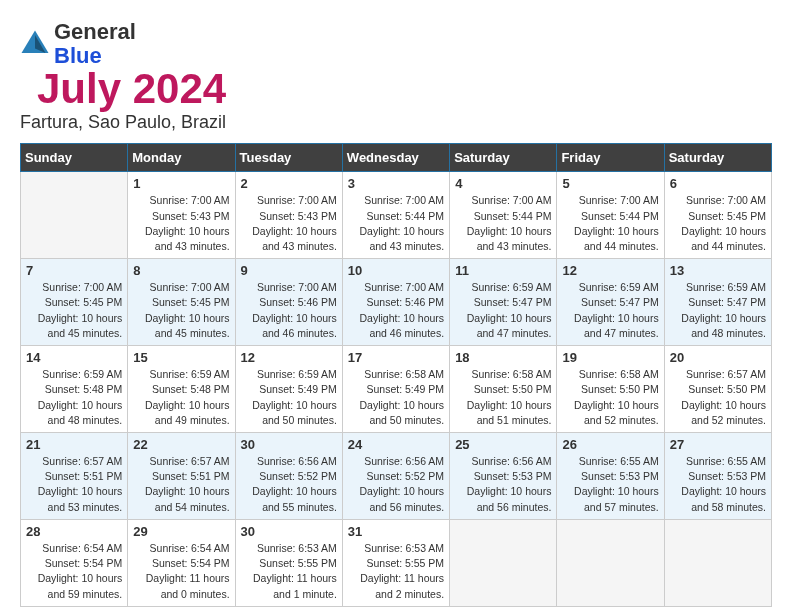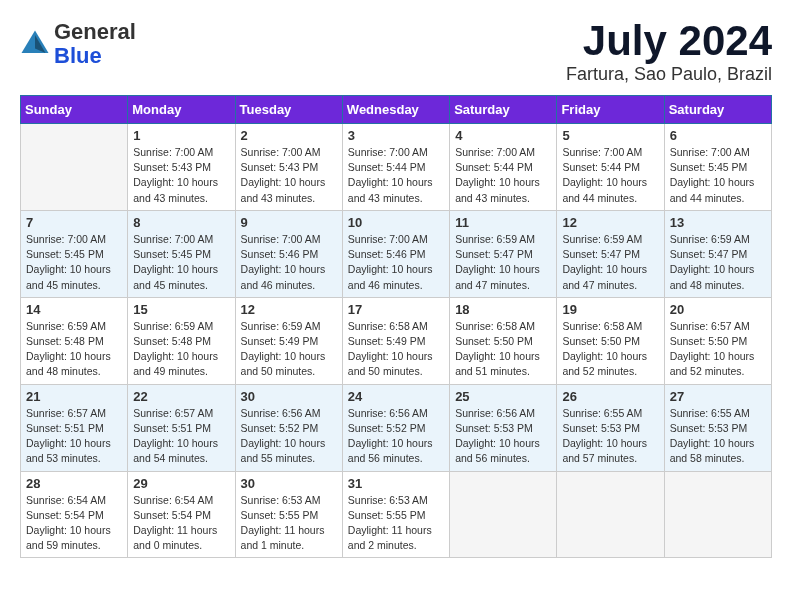--- a/index.html
+++ b/index.html
@@ -8,20 +8,21 @@
       background: #fff;
       width: 792px;
       min-height: 612px;
       padding: 20px;
     }
     .header {
       display: flex;
       justify-content: space-between;
       align-items: flex-start;
       margin-bottom: 10px;
+      flex-direction: column;
     }
     .logo {
       display: flex;
       align-items: center;
     }
     .logo-text {
       font-size: 22px;
       font-weight: bold;
       line-height: 1.1;
     }
@@ -29,35 +30,35 @@
     .logo-blue { color: #1d4ed8; }
     .logo-icon {
       width: 30px;
       height: 30px;
       margin-right: 4px;
     }
     .title-block { text-align: right; }
     .month-year {
       font-size: 42px;
       font-weight: bold;
-      color: #0f172a;
+      color: #be185d;
       line-height: 1;
     }
     .location {
       font-size: 18px;
       color: #333;
       margin-top: 2px;
     }
     table {
       width: 100%;
       border-collapse: collapse;
       font-size: 11px;
     }
     thead tr th {
-      background: #6d28d9;
+      background: #404040;
       color: #fff;
       padding: 6px 4px;
       text-align: left;
       font-size: 13px;
       font-weight: bold;
       border: 1px solid #2471a3;
     }
     tbody tr td {
       border: 1px solid #ccc;
       vertical-align: top;
@@ -73,20 +74,21 @@
       font-size: 13px;
       font-weight: bold;
       color: #333;
       display: block;
       margin-bottom: 2px;
     }
     .day-info {
       color: #333;
       font-size: 10.5px;
       line-height: 1.45;
+      text-align: right;
     }
     tbody tr:nth-child(odd) td { background-color: #fff; }
     tbody tr:nth-child(even) td { background-color: #eaf4fb; }
     tbody tr td.empty { background: #f5f5f5 !important; }
   </style>
 </head>
 <body>
 
 <div class="header">
   <div class="logo">

